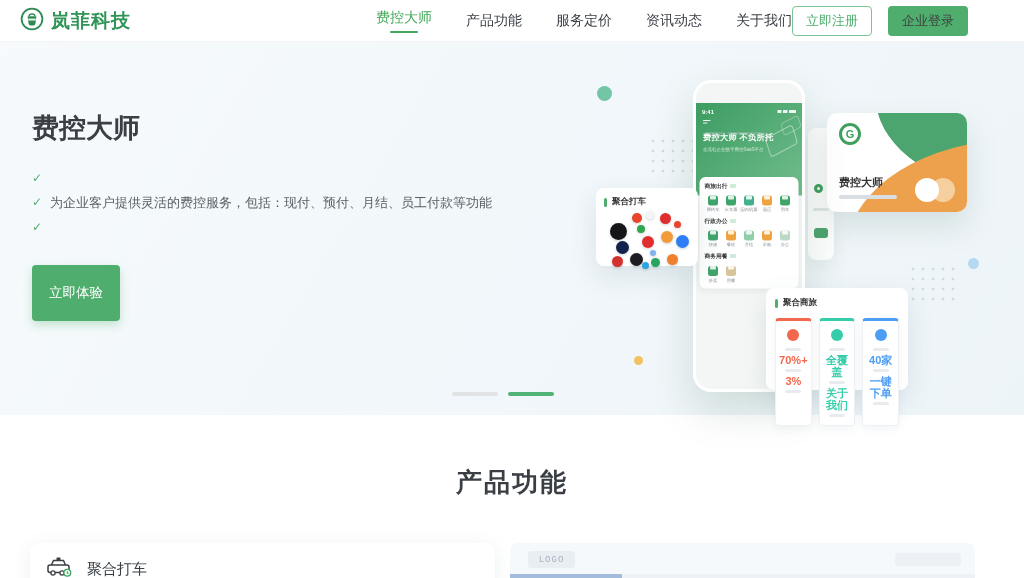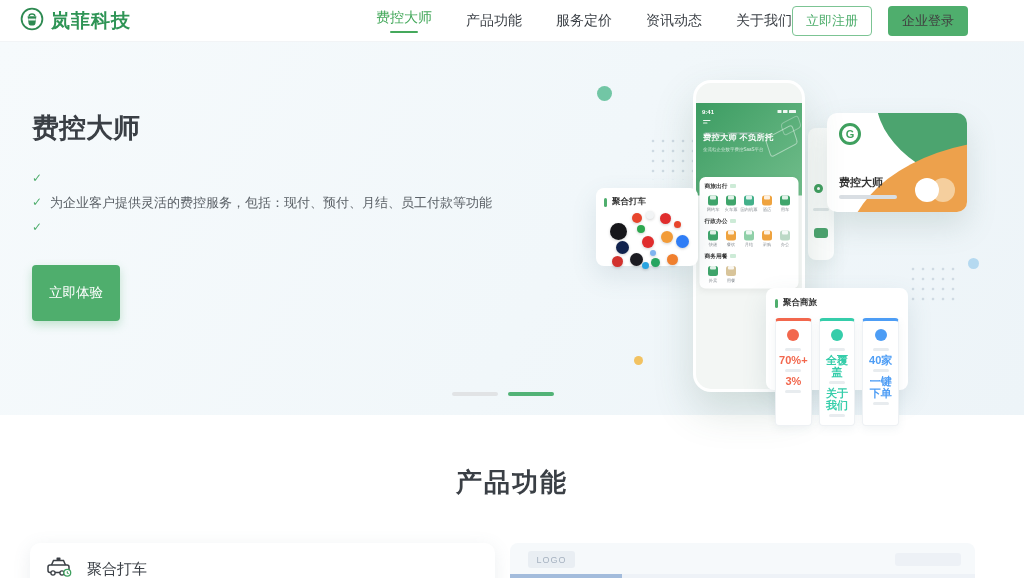--- a/index.html
+++ b/index.html
@@ -137,21 +137,21 @@
 
   
   .features { position:absolute; top:415px; left:0; width:1024px; height:163px; background:#fff; }
   .features-h { text-align:center; margin-top:50px; font-size:26px; font-weight:600; color:#3a3f45; letter-spacing:2px; }
   .feat-card { position:absolute; left:30px; top:128px; width:465px; height:80px; background:#fff; border-radius:10px;
                box-shadow:0 4px 18px rgba(100,120,140,.12); cursor:pointer; }
   .feat-ic { position:absolute; left:16px; top:13px; }
   .feat-lb { position:absolute; left:57px; top:17px; font-size:15px; color:#3a3f45; }
   .preview { position:absolute; left:510px; top:128px; width:465px; height:60px; background:#f6f9fb; border-radius:8px; }
   .logo-ph { position:absolute; left:18px; top:8px; width:47px; height:17px; background:#e9eef3; border-radius:3px;
-             font-size:9px; color:#a6b2c0; letter-spacing:1px; display:flex; align-items:center; justify-content:center; }
+             font-size:9px; color:#a6b2c0; letter-spacing:1px; display:flex; align-items:center; justify-content:center;font-family:Liberation Mono, monospace; }
   .preview-bar { position:absolute; right:14px; top:10px; width:66px; height:13px; background:#edf1f6; border-radius:3px; }
   .preview-strip { position:absolute; left:0; top:31px; width:465px; height:10px; background:#eef2f7; }
   .preview-strip i { position:absolute; left:0; top:0; width:112px; height:10px; background:#a3bcdc; display:block; }
 </style>
 </head>
 <body>
 
 <div class="page">
 
   <div class="navbar">

